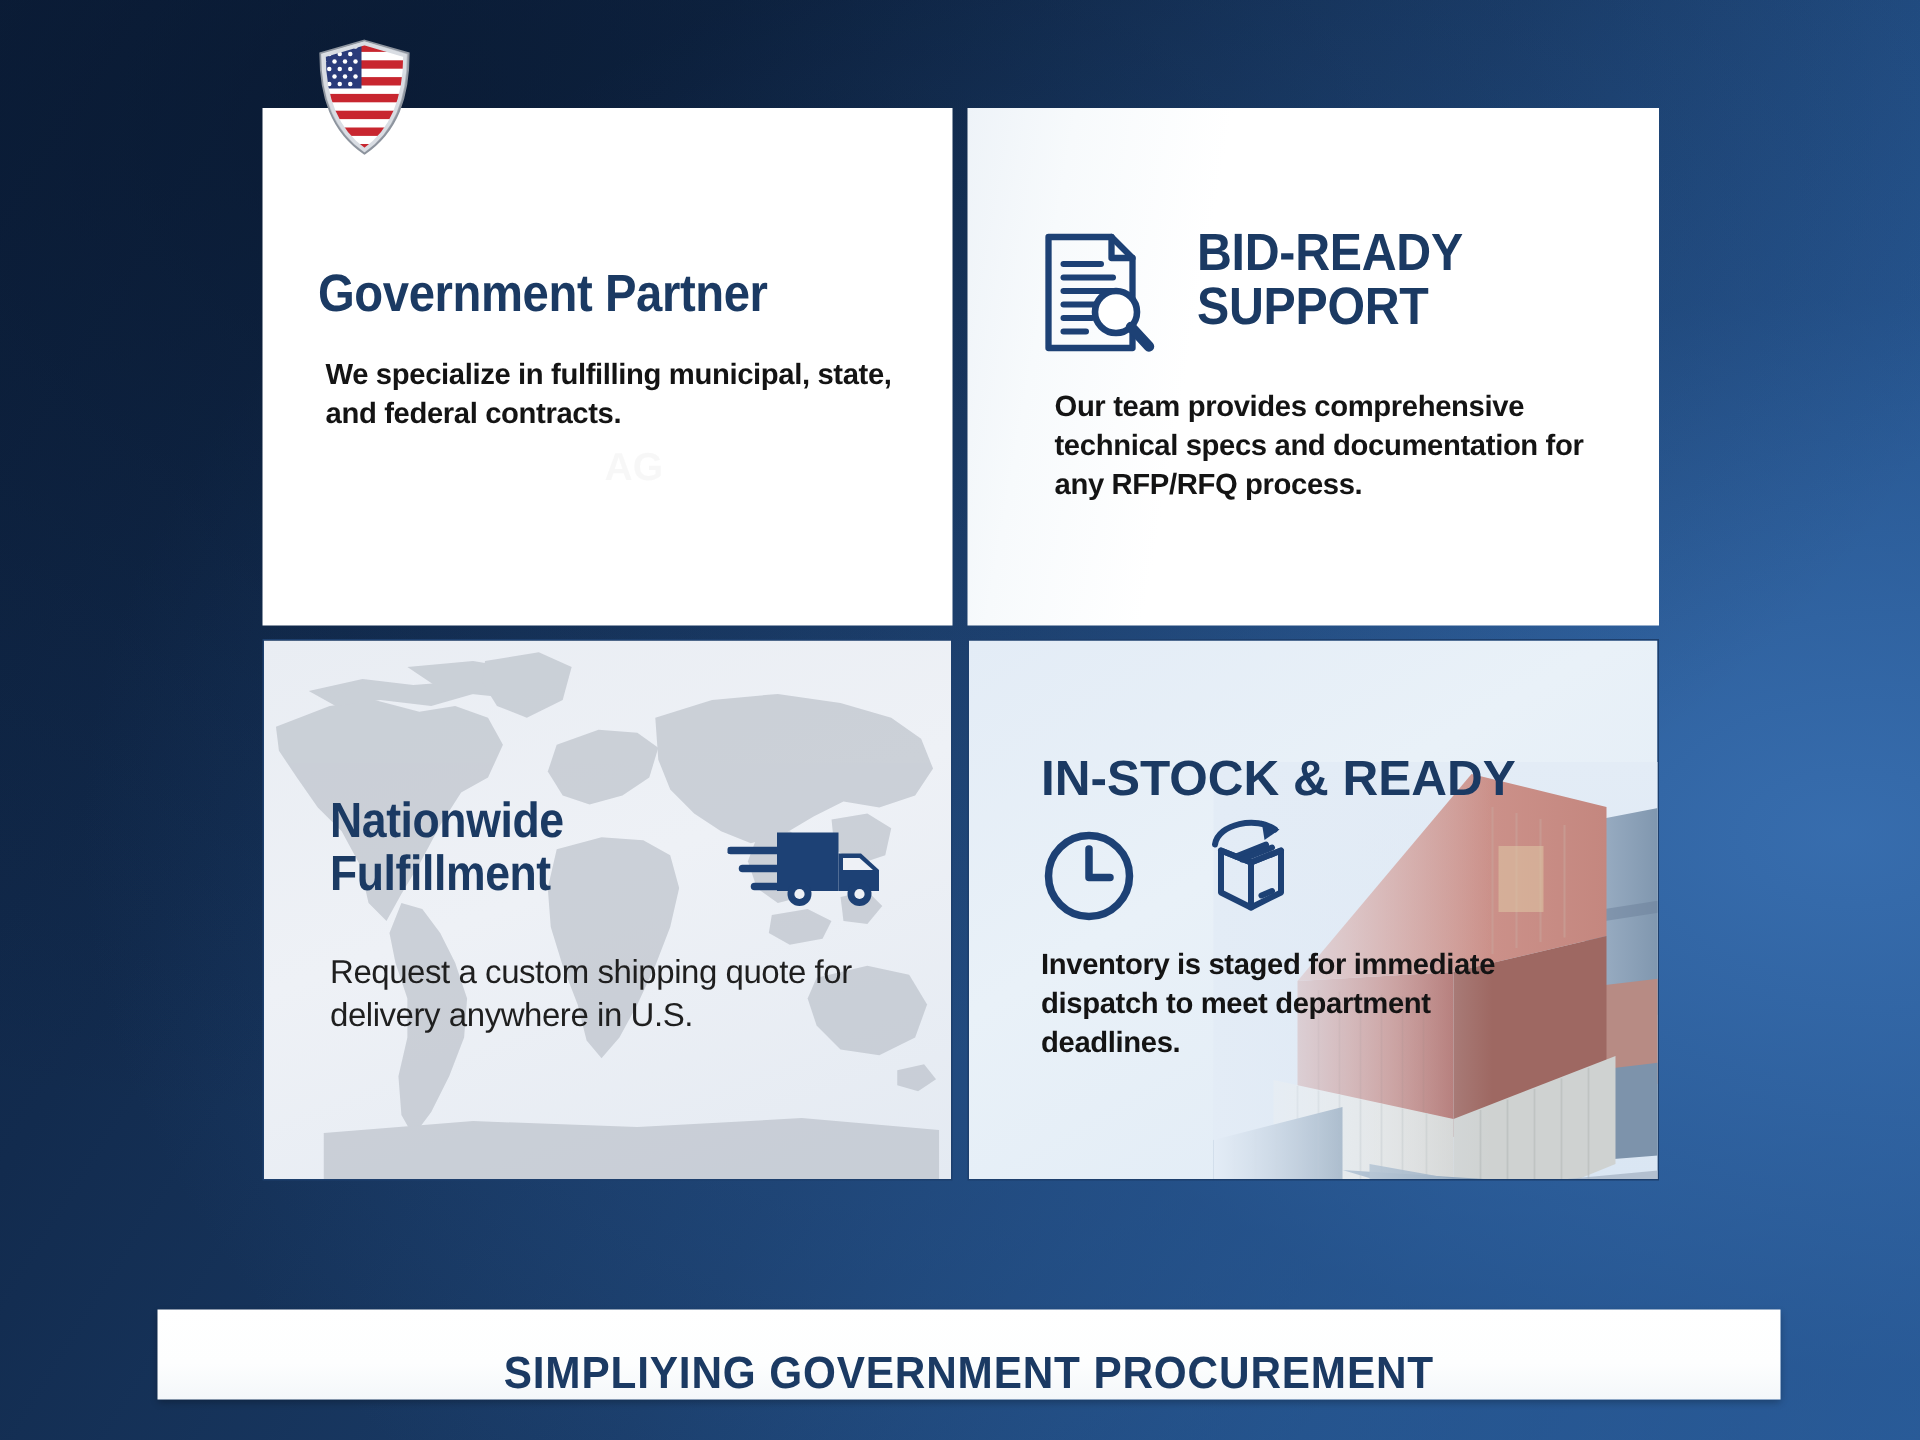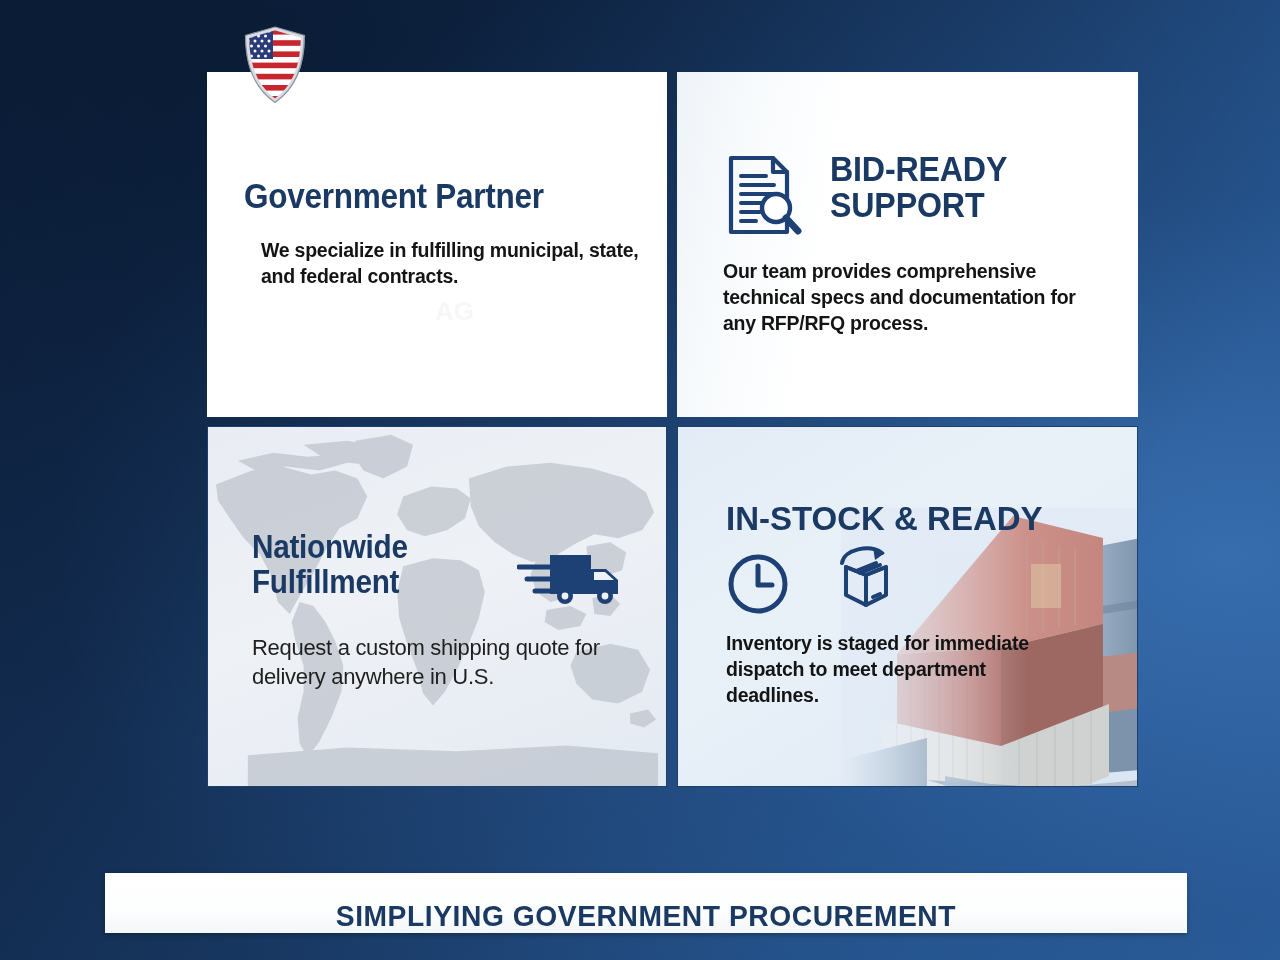--- a/index.html
+++ b/index.html
@@ -20,21 +20,21 @@
   }
   #bg-vignette{
     position:absolute; inset:0;
     background:radial-gradient(120% 100% at 20% 6%, rgba(5,18,38,0.55) 0%, rgba(5,18,38,0.18) 42%, rgba(0,0,0,0) 72%);
   }
 
   
   #panel-grid{
     position:absolute;
     left:175px; top:72px;
-    width:1024px; height:715px;margin-left:32px;
+    width:1024px; height:715px;
   }
   .panel{ position:absolute; overflow:hidden; }
 
   #panel-government-partner{ left:0;   top:0;   width:460px; height:345px; background:#ffffff; }
   #panel-bid-ready{         left:470px;top:0;   width:461px; height:345px;
         background:linear-gradient(100deg,#eef3f8 0%,#f7fafc 14%,#ffffff 34%,#ffffff 100%); }
   #panel-nationwide{        left:0;   top:354px;width:460px; height:361px;
         background:linear-gradient(160deg,#e9edf3 0%,#eef1f6 45%,#e4eaf2 100%);
         border:1px solid #1d3f6d; }
   #panel-in-stock{          left:470px;top:354px;width:461px;height:361px;
@@ -57,33 +57,33 @@
   .body-text{
     color:#141414;
     font-weight:700;
     font-size:19.5px;
     line-height:1.33;
     letter-spacing:-0.25px;
   }
 
   
   #gov-title{ position:absolute; left:37px; top:105px; font-size:35px; white-space:nowrap; }
-  #gov-body{  position:absolute; left:54px; top:166px; width:406px; }
+  #gov-body{  position:absolute; left:42px; top:166px; width:406px; }
   #gov-watermark{
     position:absolute; left:228px; top:224px; width:56px; height:30px;
     color:#f2f2f2; font-size:26px; font-weight:700; opacity:.55;
   }
 
   
   #bid-icon{ position:absolute; left:49px; top:82px; width:76px; height:82px; }
   #bid-title{ position:absolute; left:153px; top:79px; font-size:35px; width:290px;
               font-family:"Liberation Sans Narrow","Liberation Sans",sans-serif;
               font-weight:700; color:#1b3a63; line-height:1.04; letter-spacing:-0.2px;
               transform:scaleX(0.92); transform-origin:left center; }
-  #bid-body{ position:absolute; left:46px; top:187px; width:380px; }
+  #bid-body{ position:absolute; left:58px; top:187px; width:380px; }
 
   
   #world-map{ position:absolute; left:0; top:0; width:100%; height:100%; opacity:.62; }
   #nw-title{ position:absolute; left:44px; top:103px; font-size:33px; z-index:3; }
   #nw-body{ position:absolute; left:44px; top:207px; width:390px; z-index:3;
             font-weight:400; font-size:22px; color:#1f1f1f; line-height:1.30; letter-spacing:-0.3px; }
   #truck-icon{ position:absolute; left:309px; top:123px; width:106px; height:56px; z-index:3; }
 
   
   #containers-photo{ position:absolute; right:-4px; bottom:0; width:300px; height:278px; overflow:hidden; }

